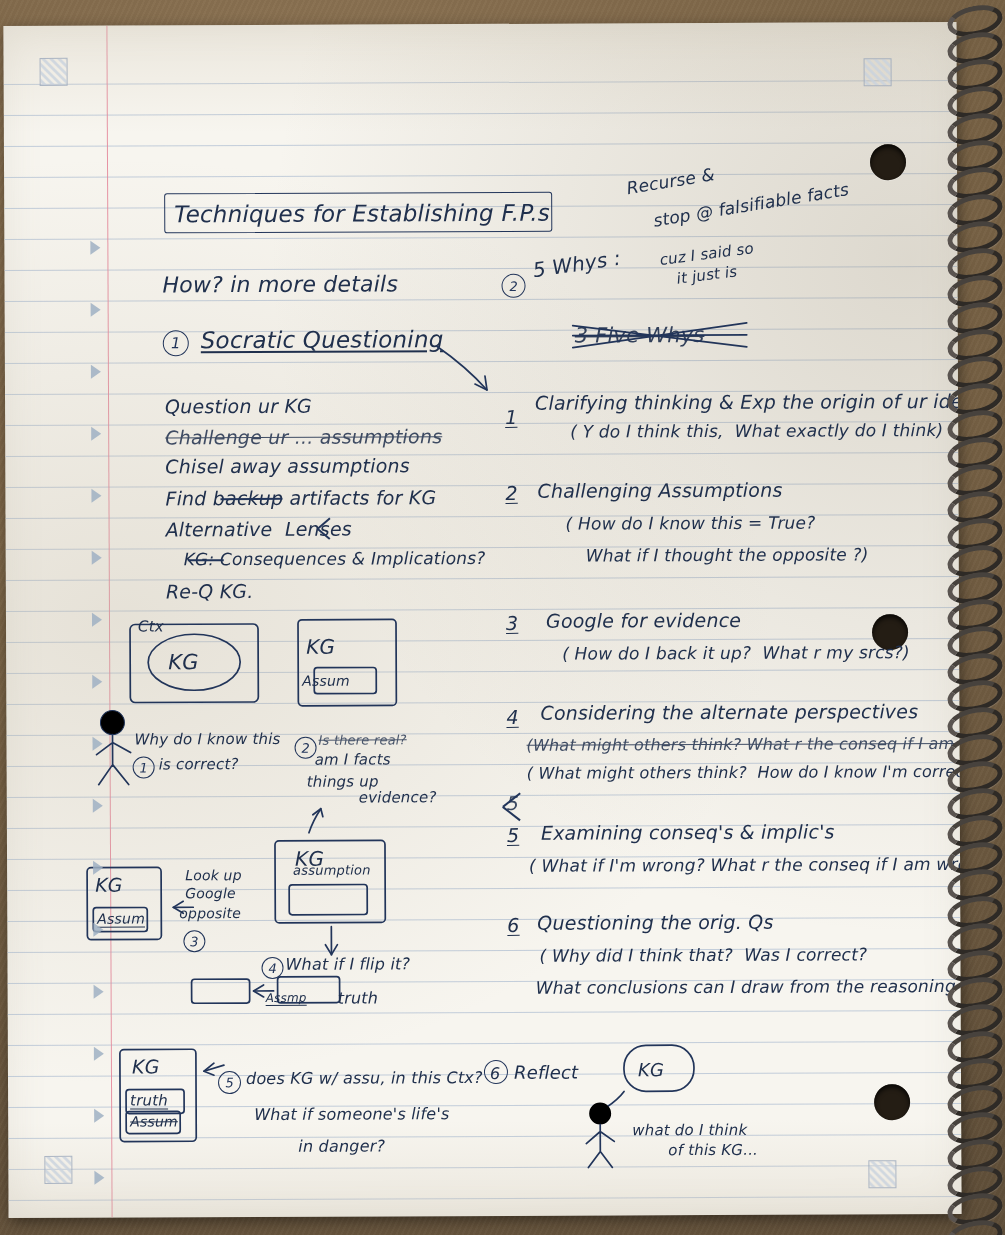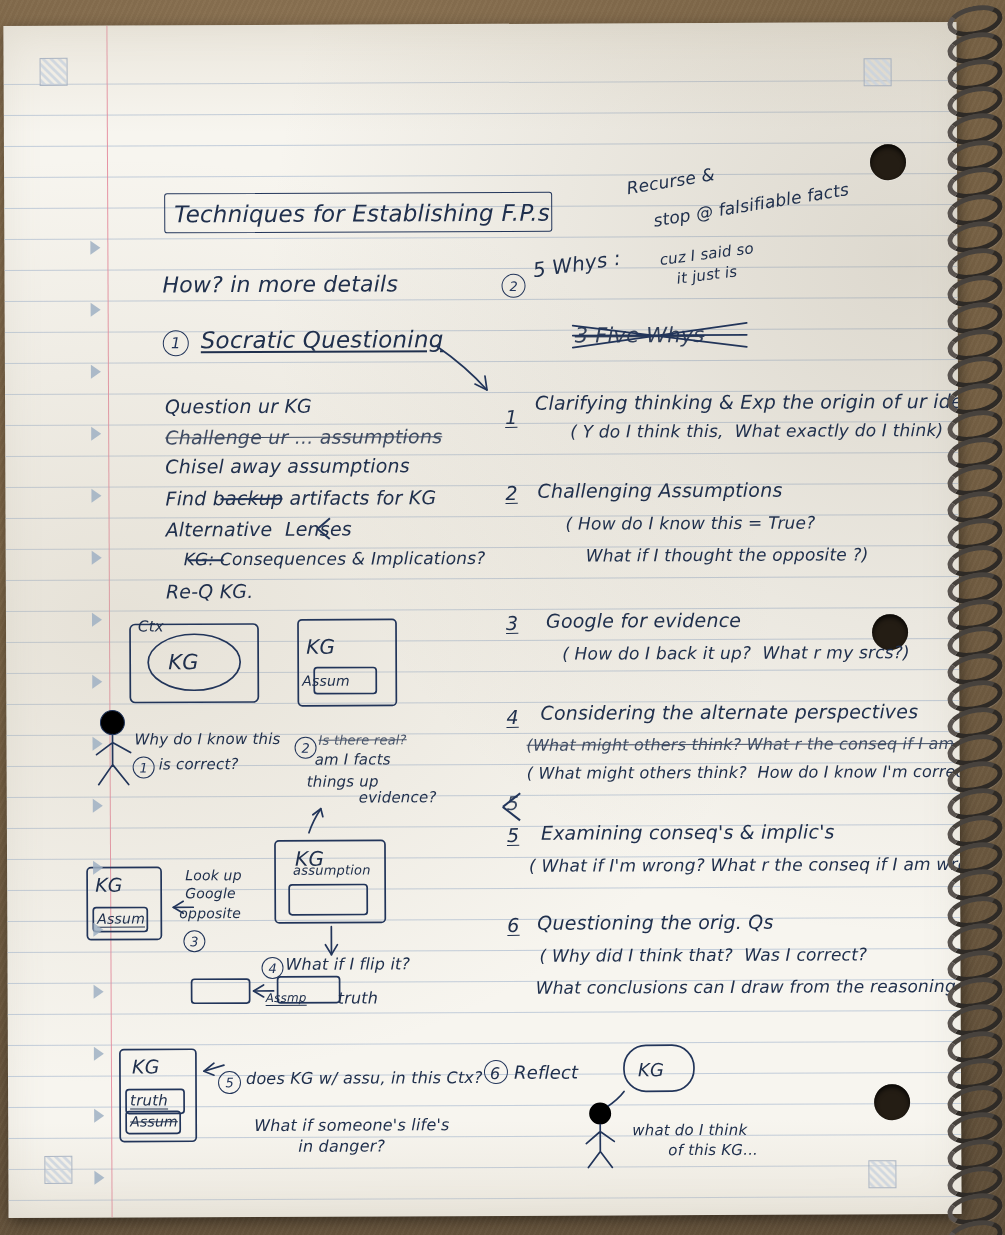--- a/index.html
+++ b/index.html
@@ -222,21 +222,21 @@
     <rect x="6" y="44" width="58" height="24" rx="3"></rect>
     <rect x="6" y="66" width="54" height="22" rx="3"></rect>
     <path d="M84,26 L104,20"></path>
       <path d="M84,26 L94,18 M84,26 L94,30"></path>
   </svg>
   <div class="hw it" style="left:124px;top:1030px;font-size:19px;">KG</div>
   <div class="hw it u" style="left:122px;top:1066px;font-size:15px;">truth</div>
   <div class="hw it strike" style="left:122px;top:1088px;font-size:14px;">Assum</div>
   <div class="circ" style="left:210px;top:1046px;width:21px;height:21px;font-size:13px;">5</div>
   <div class="hw it" style="left:238px;top:1044px;font-size:16px;">does KG w/ assu, in this Ctx?</div>
-  <div class="hw it" style="left:246px;top:1080px;font-size:16px;margin-top:11px;">What if someone's life's</div>
+  <div class="hw it" style="left:246px;top:1080px;font-size:16px;">What if someone's life's</div>
   <div class="hw it" style="left:290px;top:1112px;font-size:16px;">in danger?</div>
 
   <div class="hw it" style="left:622px;top:148px;font-size:17px;transform:rotate(-9deg);">Recurse &amp;</div>
   <div class="hw it" style="left:648px;top:172px;font-size:17px;transform:rotate(-9deg);">stop @ falsifiable facts</div>
 
   <div class="circ" style="left:497px;top:250px;width:22px;height:22px;font-size:13px;">2</div>
   <div class="hw it" style="left:528px;top:228px;font-size:20px;transform:rotate(-8deg);">5 Whys : </div>
   <div class="hw it" style="left:655px;top:222px;font-size:15px;transform:rotate(-7deg);">cuz I said so</div>
   <div class="hw it" style="left:672px;top:243px;font-size:15px;transform:rotate(-7deg);">it just is</div>
 

